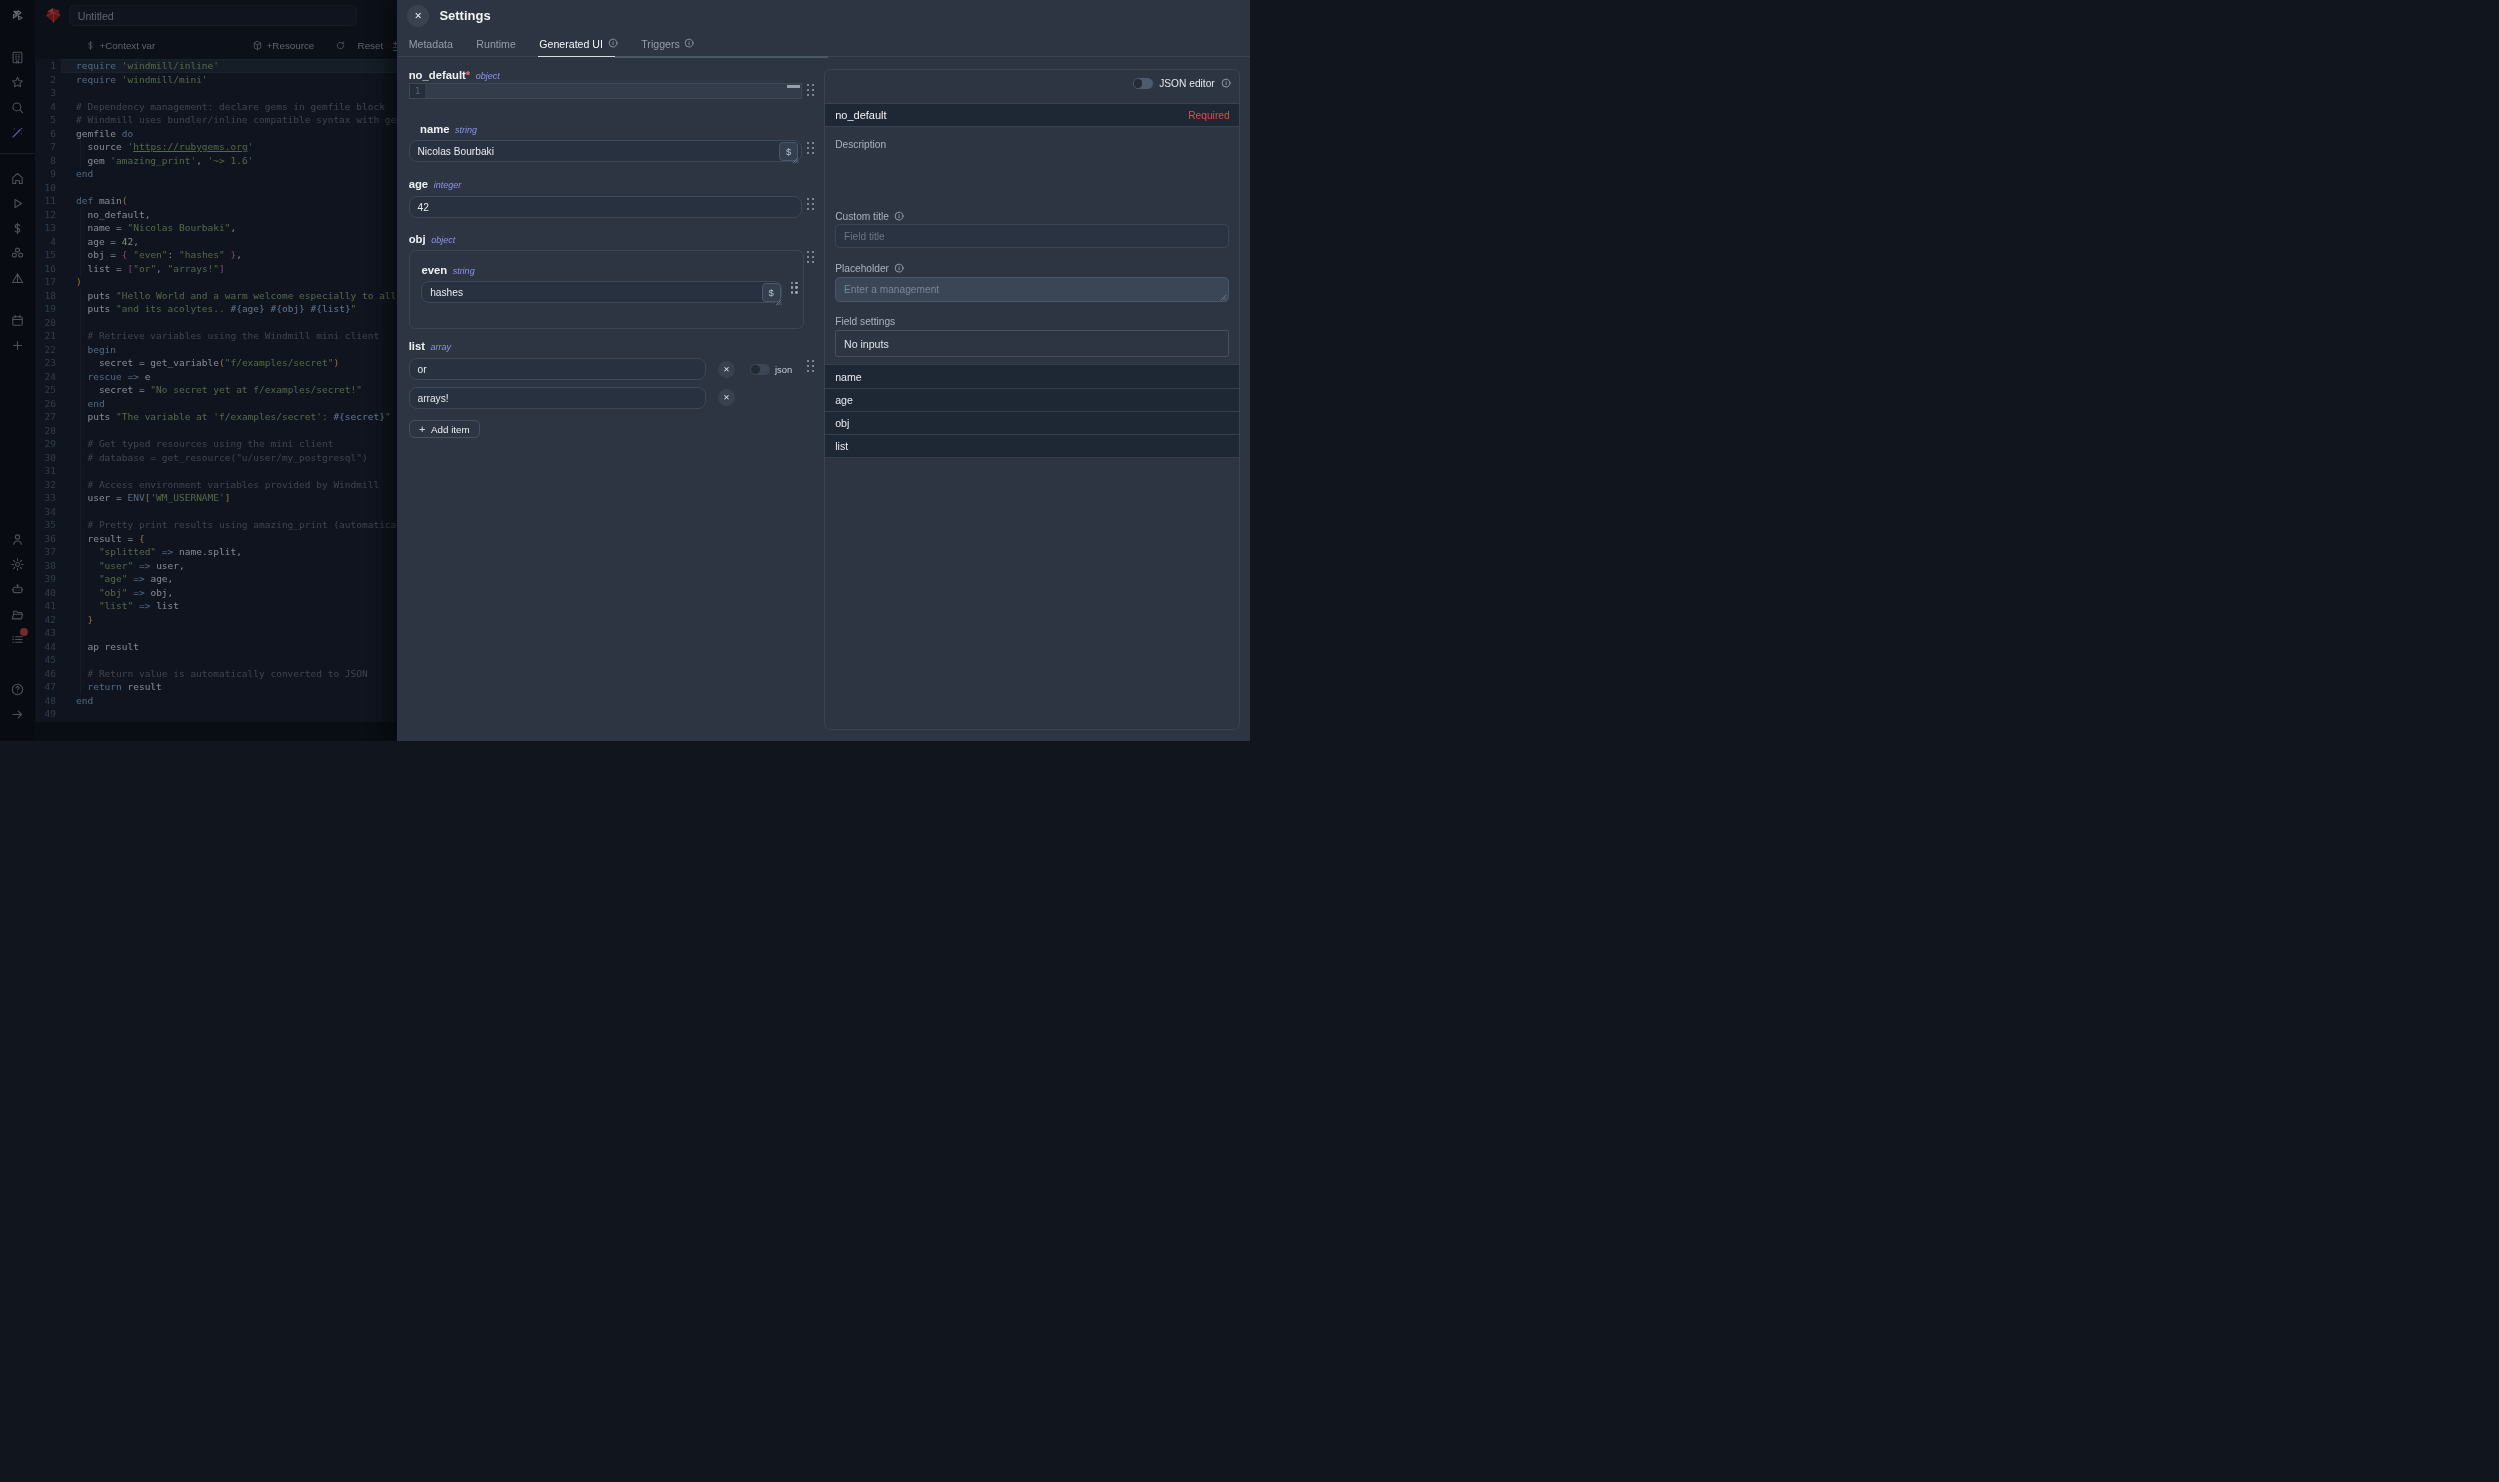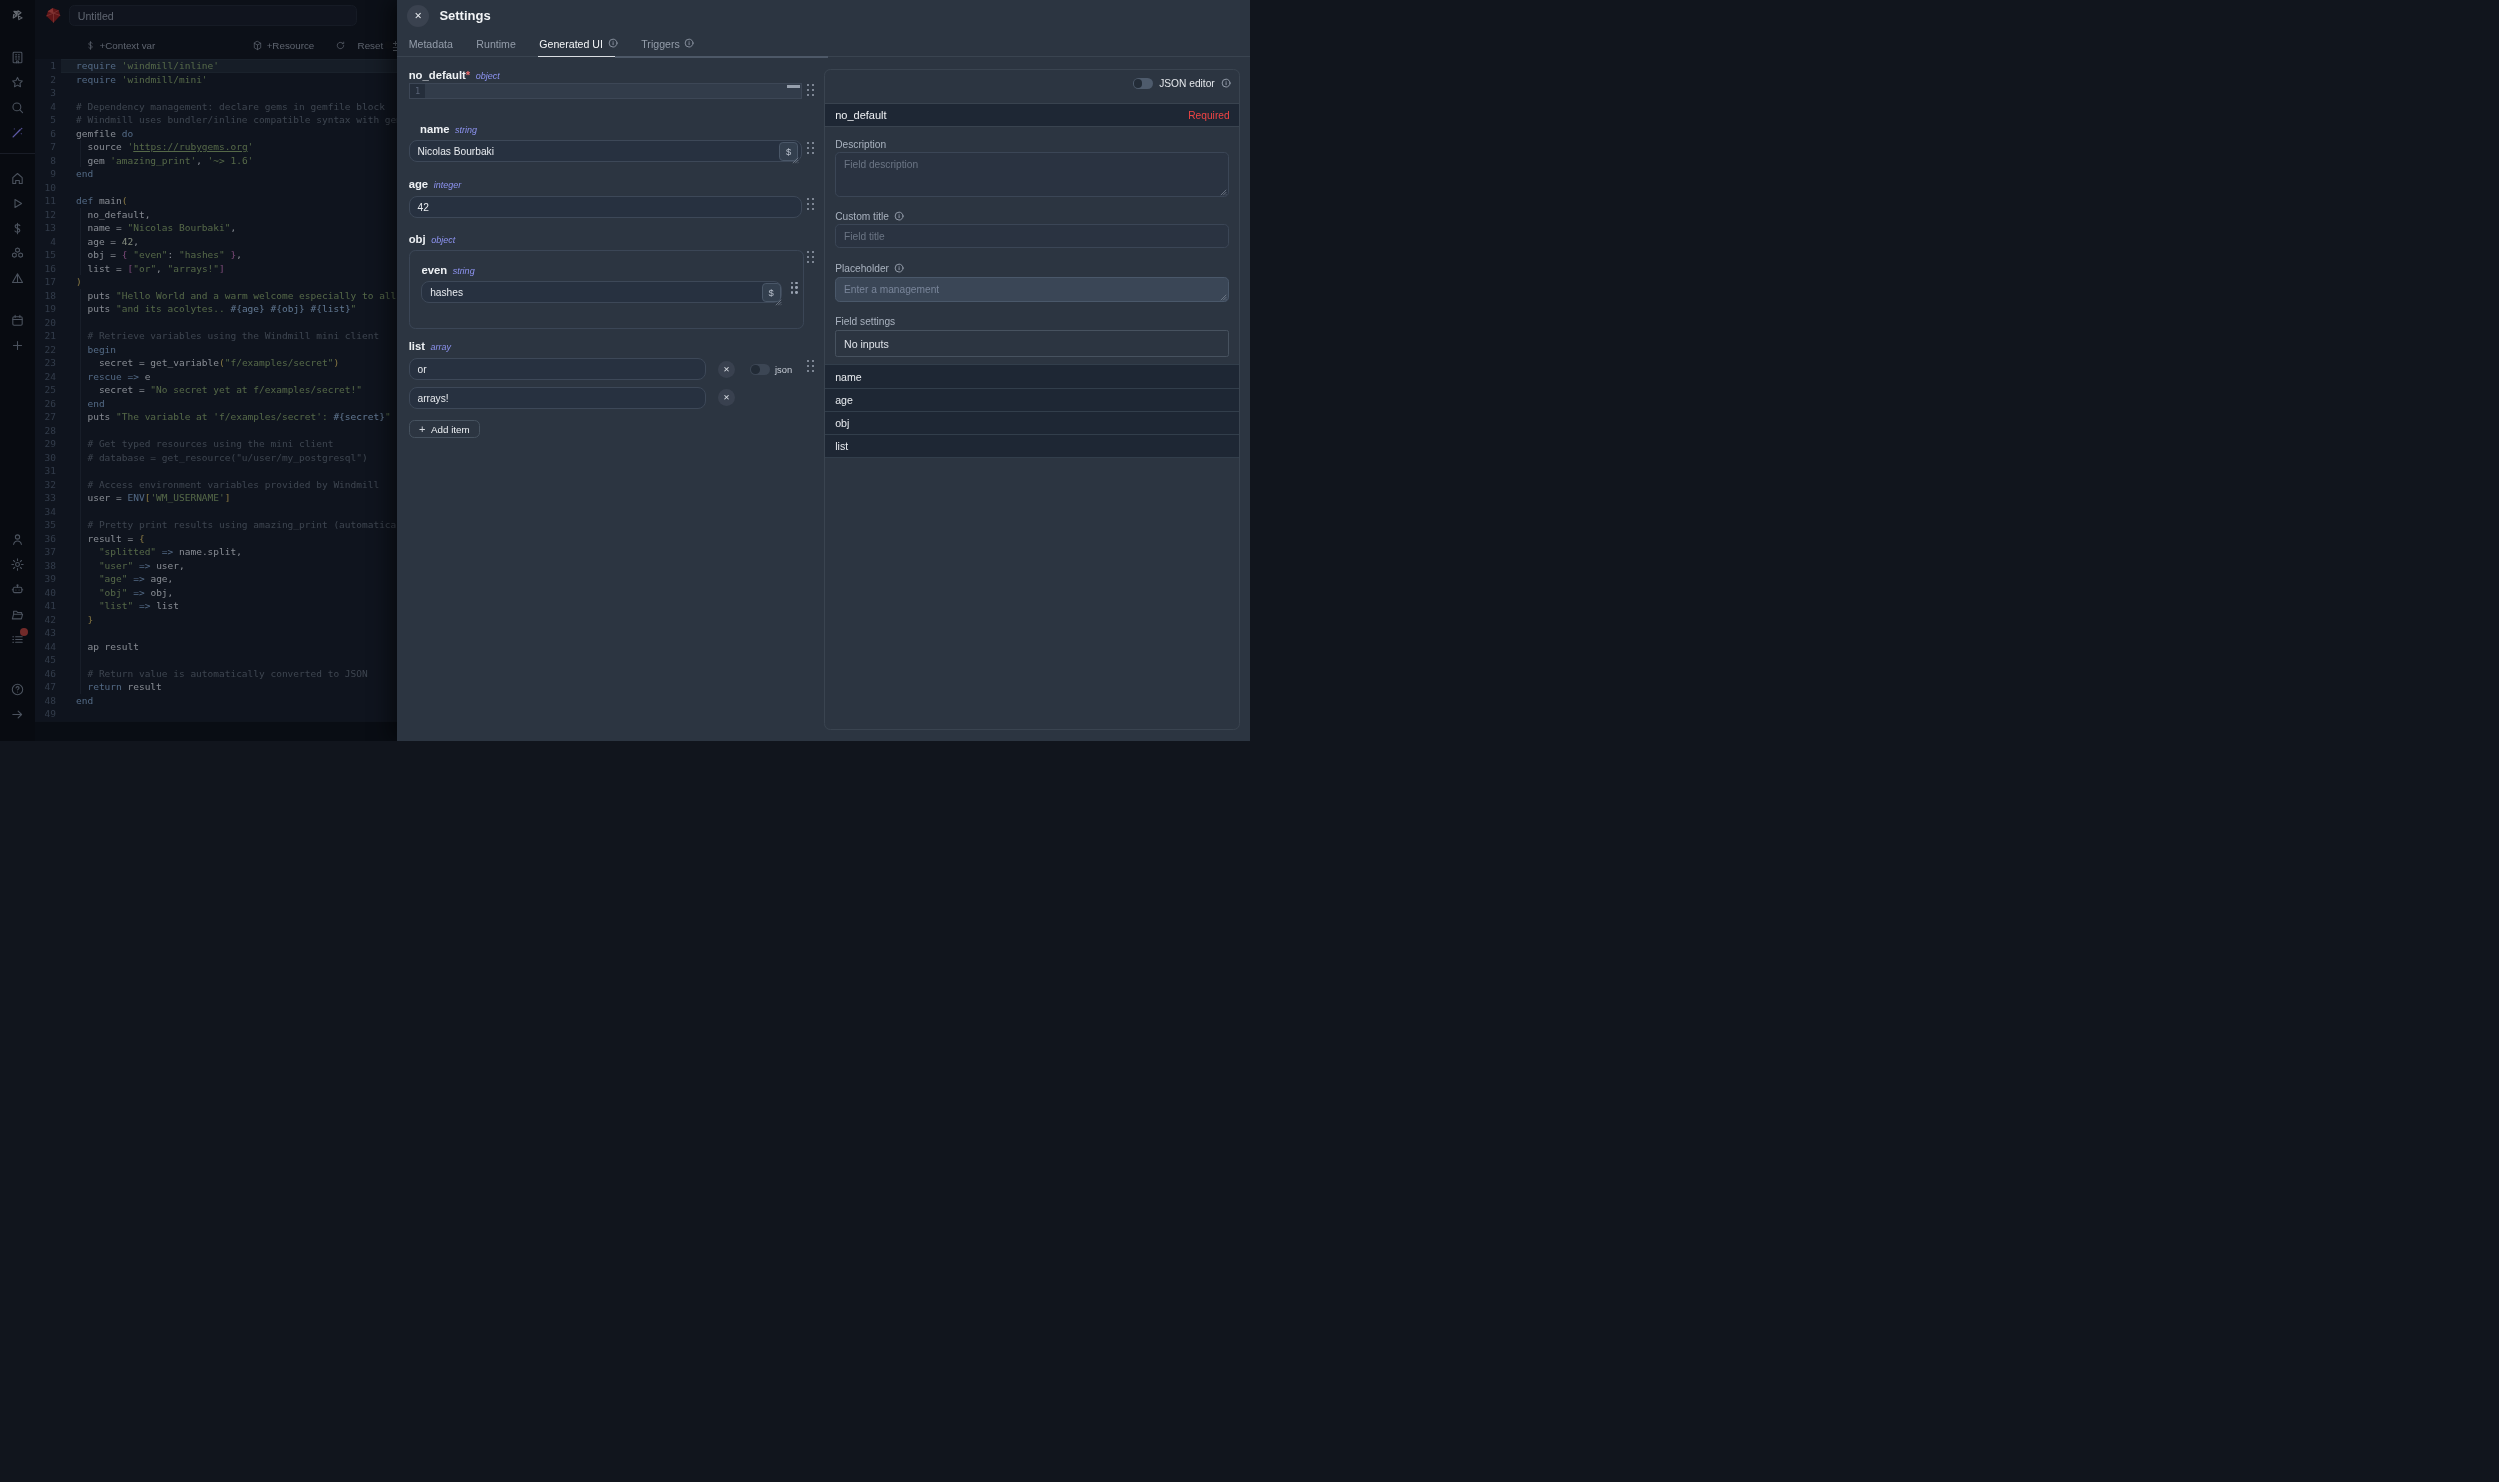--- a/index.html
+++ b/index.html
@@ -460,28 +460,20 @@
             </svg>
         </span>
       </div>
 
       <div class="sel-row">
         <span class="nm">no_default</span>
         <span class="rq">Required</span>
       </div>
 
       <div class="insp-label" style="left:10.2px;top:69px;">Description</div>
-      <div class="insp-field" style="left:10.2px;top:82px;width:394px;height:45px;">
-        <span class="ph">Field description</span>
-        <div class="resize-h" style="right:1.6px;bottom:1.6px;">
-          <svg viewBox="0 0 9 9">
-              <path d="M8 1L1 8M8 4L4 8M8 7L7 8"></path>
-            </svg>
-        </div>
-      </div>
 
       <div class="insp-label" style="left:10.2px;top:141px;">
         <span>Custom title</span>
         <span class="info-ic">
           <svg viewBox="0 0 16 16">
               <circle cx="8" cy="8" r="6.2"></circle>
               <path d="M8 7.3v3.2M8 5.2h.01"></path>
             </svg>
         </span>
       </div>

